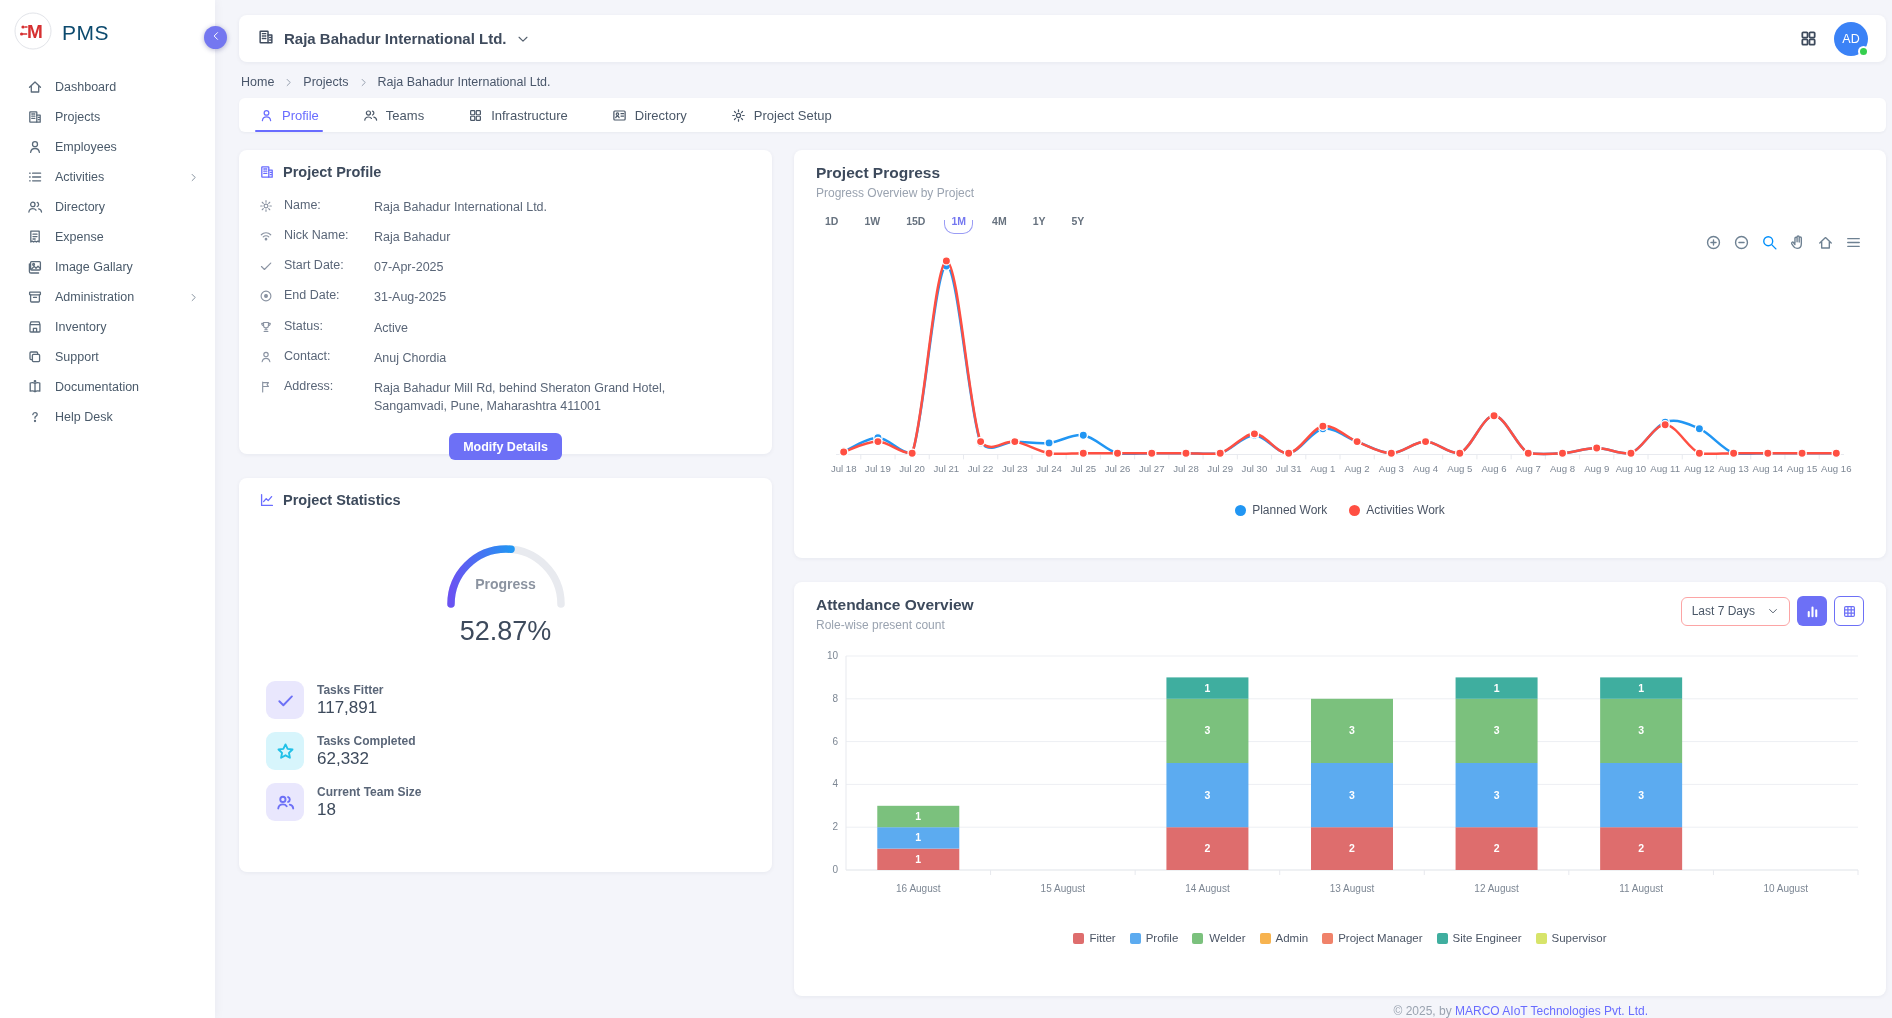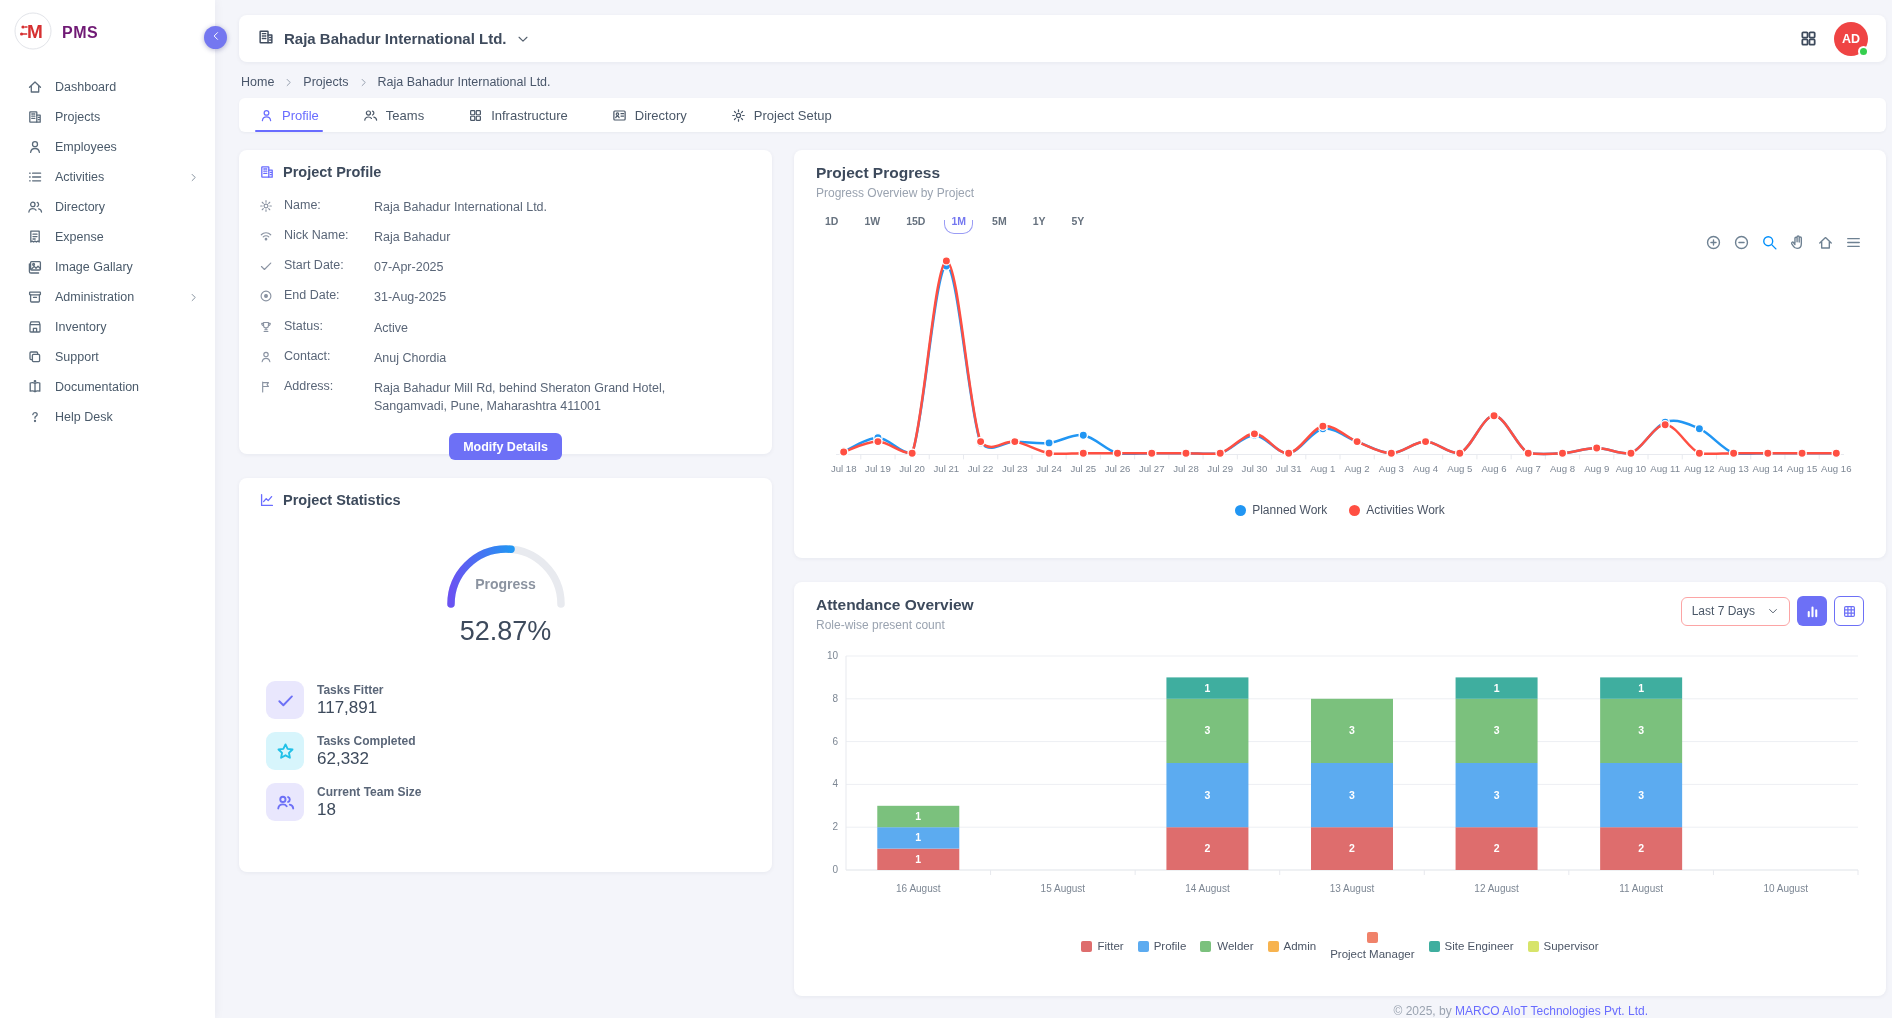--- a/index.html
+++ b/index.html
@@ -2,36 +2,36 @@
 <html><head>
 <meta charset="utf-8">
 <style>
   *{box-sizing:border-box}
   html,body{margin:0;padding:0}
   body{width:1892px;height:1018px;font-family:"Liberation Sans",sans-serif;background:#f4f5fa;overflow:hidden}
   .app{display:flex;width:100%;height:100%;position:relative}
   
   .sidebar{width:215px;background:#fff;height:100%;flex:none;box-shadow:0 0 10px rgba(30,40,70,.06);z-index:2}
   .logo-row{display:flex;align-items:center;gap:10px;padding:12px 0 8px 14px;cursor:pointer}
-  .logo-text{font-size:16px;font-weight:700;color:#701a75;letter-spacing:.5px}
+  .logo-text{font-size:21px;font-weight:400;color:#0c4a6e;letter-spacing:.5px}
   .menu{padding-top:10px}
   .menu-item{display:flex;align-items:center;gap:12px;height:30px;padding:0 16px 0 27px;color:#4a5a6a;font-size:12.5px;cursor:pointer}
   .mi-icon{color:#5b6b7b;display:flex}
   .mi-label{flex:1}
   .mi-chev{color:#7b8794;display:flex}
   .collapse-btn{position:absolute;left:204px;top:26px;width:23px;height:23px;border-radius:50%;background:#7477f0;border:none;color:#fff;display:flex;align-items:center;justify-content:center;box-shadow:0 1px 5px rgba(40,40,120,.35);z-index:6;cursor:pointer;padding:0}
   
   .main{flex:1;padding:15px 6px 0 24px;position:relative}
   .card{background:#fff;border-radius:8px;box-shadow:0 1px 4px rgba(20,30,60,.06)}
   .topbar{height:47px;display:flex;align-items:center;justify-content:space-between;padding:0 18px}
   .company{display:flex;align-items:center;gap:9px;font-size:15px;font-weight:700;color:#3f4b5d;cursor:pointer}
   .company .chev{color:#55606e;display:flex}
   .topbar-right{display:flex;align-items:center;gap:16px}
   .apps-grid{color:#3d4a5c;display:flex;cursor:pointer}
-  .avatar{width:34px;height:34px;border-radius:50%;background:#ef4444;color:#fff;font-size:12.5px;font-weight:700;display:flex;align-items:center;justify-content:center;position:relative;cursor:pointer}
+  .avatar{width:34px;height:34px;border-radius:50%;background:#3b82f6;color:#fff;font-size:12.5px;font-weight:400;display:flex;align-items:center;justify-content:center;position:relative;cursor:pointer}
   .status-dot{position:absolute;right:-1px;bottom:-1px;width:11px;height:11px;border-radius:50%;background:#35cf4e;border:2px solid #fff}
   .breadcrumb{display:flex;align-items:center;gap:9px;margin:13px 2px 0;font-size:12.5px;color:#49566a}
   .crumb{cursor:pointer}
   .crumb-sep{color:#8b95a5;display:flex}
   .tabstrip{margin-top:9px;background:#fff;border-radius:6px;height:34px;display:flex;align-items:stretch;padding-left:20px;gap:44px;box-shadow:0 1px 3px rgba(20,30,60,.05)}
   .tab{display:flex;align-items:center;gap:8px;font-size:13px;color:#4b5868;position:relative;cursor:pointer}
   .tab .t-icon{display:flex}
   .tab.active{color:#696cff}
   .tab.active::after{content:'';position:absolute;left:-4px;right:-4px;bottom:0;height:2px;background:#696cff;border-radius:2px}
   .content{display:flex;gap:22px;margin-top:18px}
@@ -477,21 +477,21 @@
       <div class="col-right">
 
         <section class="card progress-card">
           <div class="pc-title">Project Progress</div>
           <div class="pc-sub">Progress Overview by Project</div>
           <div class="ranges" id="ranges">
               <span class="range">1D</span>
               <span class="range">1W</span>
               <span class="range">15D</span>
               <span class="range active">1M</span>
-              <span class="range">5M</span>
+              <span class="range">4M</span>
               <span class="range">1Y</span>
               <span class="range">5Y</span>
             </div>
           <div class="chart-toolbar">
             <span class="ct-icon">
                 <svg width="17" height="17" viewBox="0 0 16 16" fill="none" stroke="currentColor" stroke-width="1.3" stroke-linecap="round" stroke-linejoin="round">
                   <circle cx="8" cy="8" r="5.6"></circle>
                   <path d="M8 5.6v4.8M5.6 8h4.8"></path>
                 </svg>
               </span>
@@ -758,21 +758,21 @@
                 <span>Profile</span>
               </span>
               <span class="legend-item" style="">
                 <span class="legend-sq" style="background:#7bc17d"></span>
                 <span>Welder</span>
               </span>
               <span class="legend-item" style="gap: 5px;">
                 <span class="legend-sq" style="background:#f7b34f"></span>
                 <span>Admin</span>
               </span>
-              <span class="legend-item" style="gap: 5px; flex-direction: column;">
+              <span class="legend-item" style="gap: 5px;">
                 <span class="legend-sq" style="background:#f0826a"></span>
                 <span>Project Manager</span>
               </span>
               <span class="legend-item" style="gap: 5px;">
                 <span class="legend-sq" style="background:#3fae9f"></span>
                 <span>Site Engineer</span>
               </span>
               <span class="legend-item" style="gap: 5px;">
                 <span class="legend-sq" style="background:#d7e46a"></span>
                 <span>Supervisor</span>

